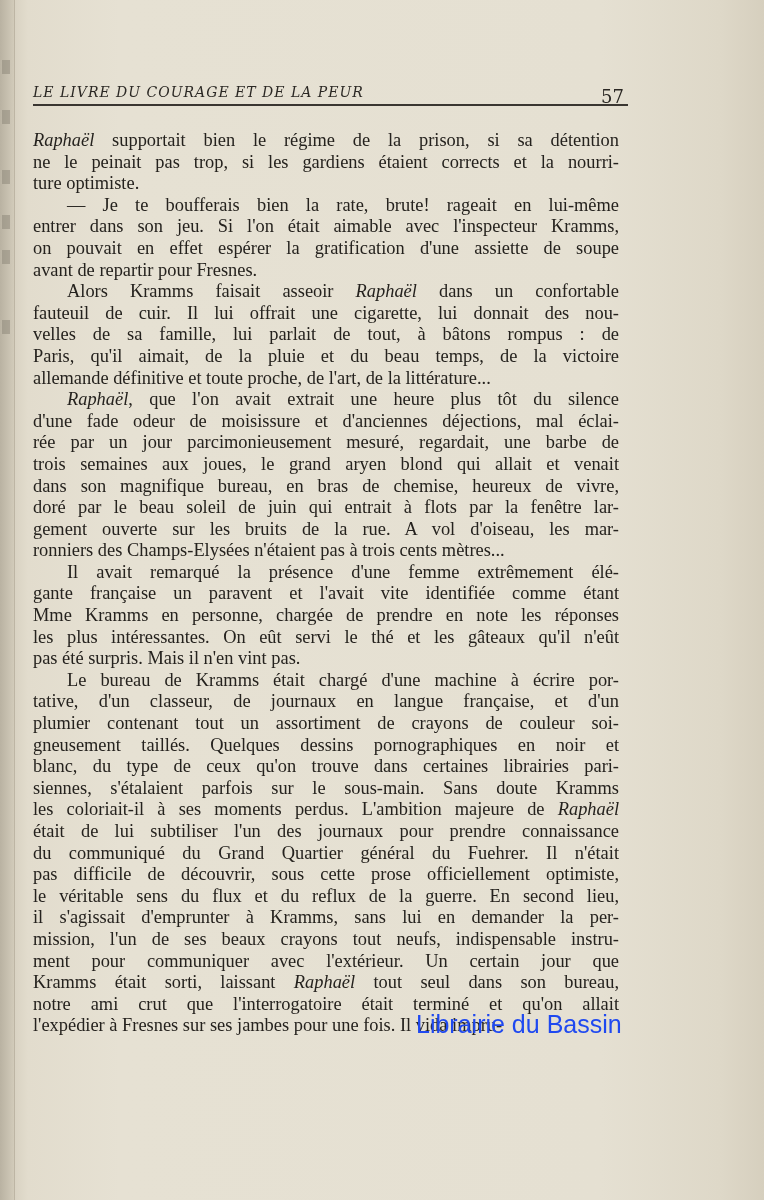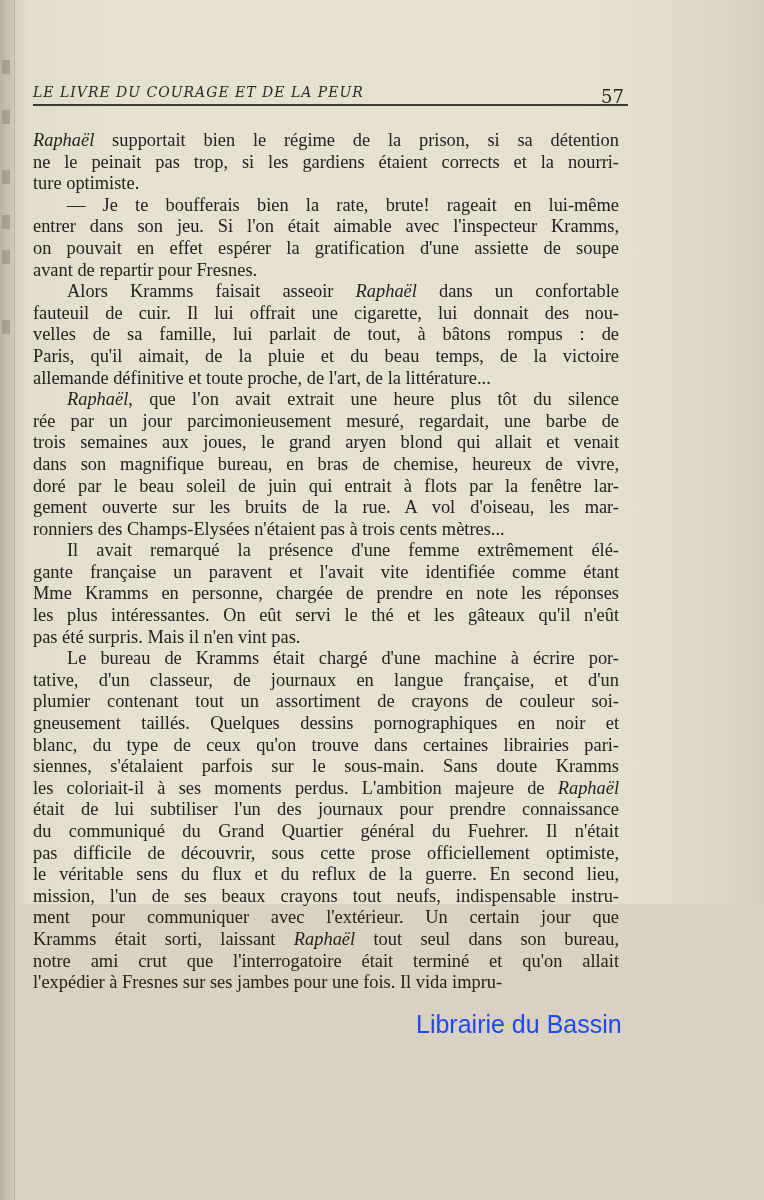--- a/index.html
+++ b/index.html
@@ -3,21 +3,21 @@
   <meta charset="utf-8">
   <style>
     html, body { margin: 0; padding: 0; }
     body {
       width: 764px; height: 1200px; overflow: hidden;
       background: #d9d2c2;
       position: relative;
       font-family: "DejaVu Serif", serif;
     }
     .page {
-      position: absolute; left: 0; top: 0; width: 764px; height: 904px;
+      position: absolute; left: 0; top: 0; width: 764px; height: 1200px;
       background: linear-gradient(90deg, #cfc8b7 0px, #e2dccd 28px, #e6e1d3 120px, #e5e0d2 600px, #ded8c8 720px, #d6cfbe 764px);
     }
     .spine {
       position: absolute; left: 0; top: 0; width: 14px; height: 1200px;
       background: linear-gradient(90deg, #b9b2a2, #d2cbba);
       border-right: 1px solid #bdb5a4;
     }
     .spine-mark {
       position: absolute; left: 2px; width: 8px; height: 14px;
       background: #8a8476; opacity: 0.5;
@@ -86,20 +86,21 @@
       </div>
       <div>
         <span class="line indent">Alors Kramms faisait asseoir <em>Raphaël</em> dans un confortable</span>
         <span class="line">fauteuil de cuir. Il lui offrait une cigarette, lui donnait des nou-</span>
         <span class="line">velles de sa famille, lui parlait de tout, à bâtons rompus : de</span>
         <span class="line">Paris, qu'il aimait, de la pluie et du beau temps, de la victoire</span>
         <span class="line last">allemande définitive et toute proche, de l'art, de la littérature...</span>
       </div>
       <div>
         <span class="line indent"><em>Raphaël</em>, que l'on avait extrait une heure plus tôt du silence</span>
+        <span class="line">d'une fade odeur de moisissure et d'anciennes déjections, mal éclai-</span>
         <span class="line">rée par un jour parcimonieusement mesuré, regardait, une barbe de</span>
         <span class="line">trois semaines aux joues, le grand aryen blond qui allait et venait</span>
         <span class="line">dans son magnifique bureau, en bras de chemise, heureux de vivre,</span>
         <span class="line">doré par le beau soleil de juin qui entrait à flots par la fenêtre lar-</span>
         <span class="line">gement ouverte sur les bruits de la rue. A vol d'oiseau, les mar-</span>
         <span class="line last">ronniers des Champs-Elysées n'étaient pas à trois cents mètres...</span>
       </div>
       <div>
         <span class="line indent">Il avait remarqué la présence d'une femme extrêmement élé-</span>
         <span class="line">gante française un paravent et l'avait vite identifiée comme étant</span>
@@ -112,20 +113,21 @@
         <span class="line">tative, d'un classeur, de journaux en langue française, et d'un</span>
         <span class="line">plumier contenant tout un assortiment de crayons de couleur soi-</span>
         <span class="line">gneusement taillés. Quelques dessins pornographiques en noir et</span>
         <span class="line">blanc, du type de ceux qu'on trouve dans certaines librairies pari-</span>
         <span class="line">siennes, s'étalaient parfois sur le sous-main. Sans doute Kramms</span>
         <span class="line">les coloriait-il à ses moments perdus. L'ambition majeure de <em>Raphaël</em></span>
         <span class="line">était de lui subtiliser l'un des journaux pour prendre connaissance</span>
         <span class="line">du communiqué du Grand Quartier général du Fuehrer. Il n'était</span>
         <span class="line">pas difficile de découvrir, sous cette prose officiellement optimiste,</span>
         <span class="line">le véritable sens du flux et du reflux de la guerre. En second lieu,</span>
+        <span class="line">il s'agissait d'emprunter à Kramms, sans lui en demander la per-</span>
         <span class="line">mission, l'un de ses beaux crayons tout neufs, indispensable instru-</span>
         <span class="line">ment pour communiquer avec l'extérieur. Un certain jour que</span>
         <span class="line">Kramms était sorti, laissant <em>Raphaël</em> tout seul dans son bureau,</span>
         <span class="line">notre ami crut que l'interrogatoire était terminé et qu'on allait</span>
         <span class="line last">l'expédier à Fresnes sur ses jambes pour une fois. Il vida impru-</span>
       </div>
     </div>
 
   <div class="watermark">Librairie du Bassin</div>
 </div>

